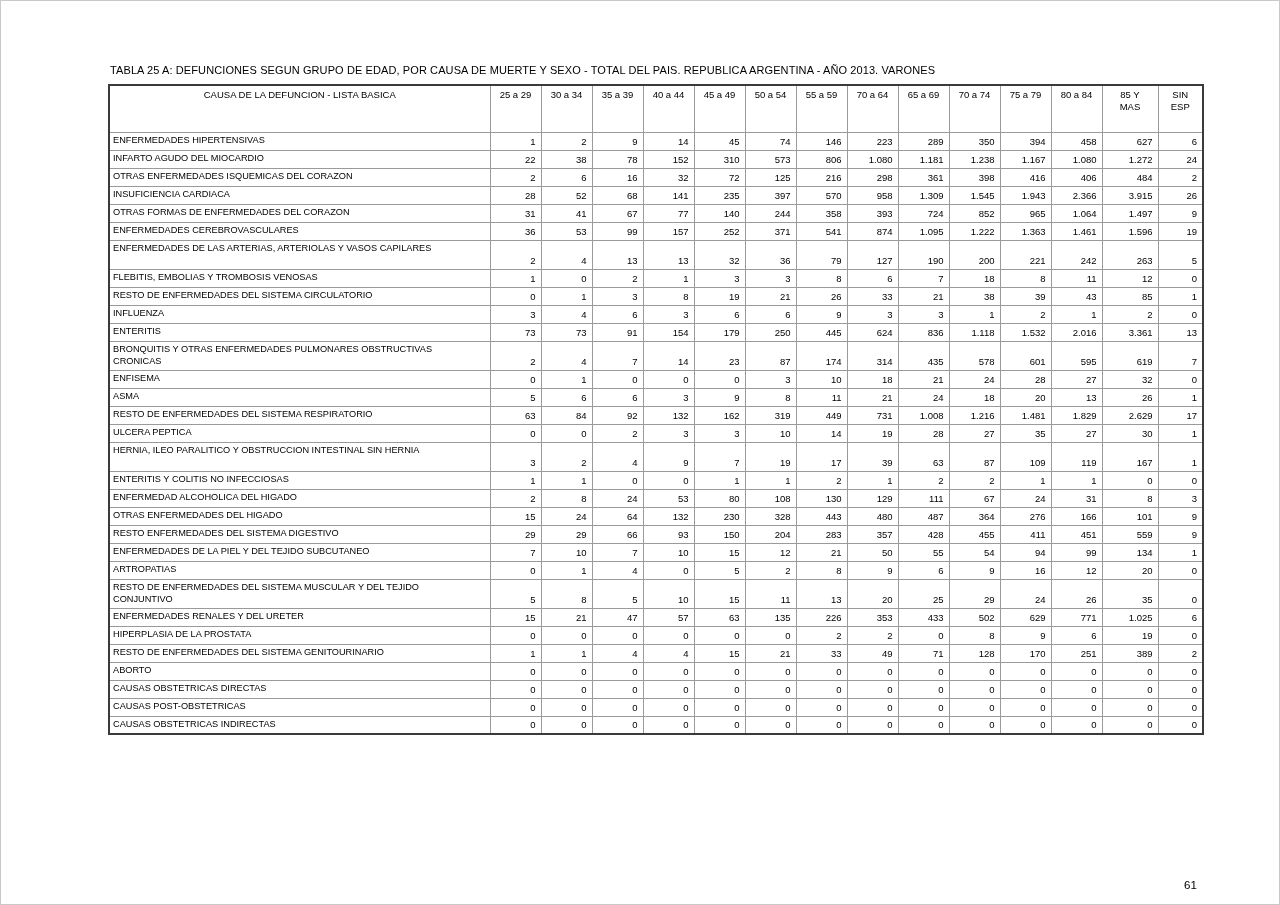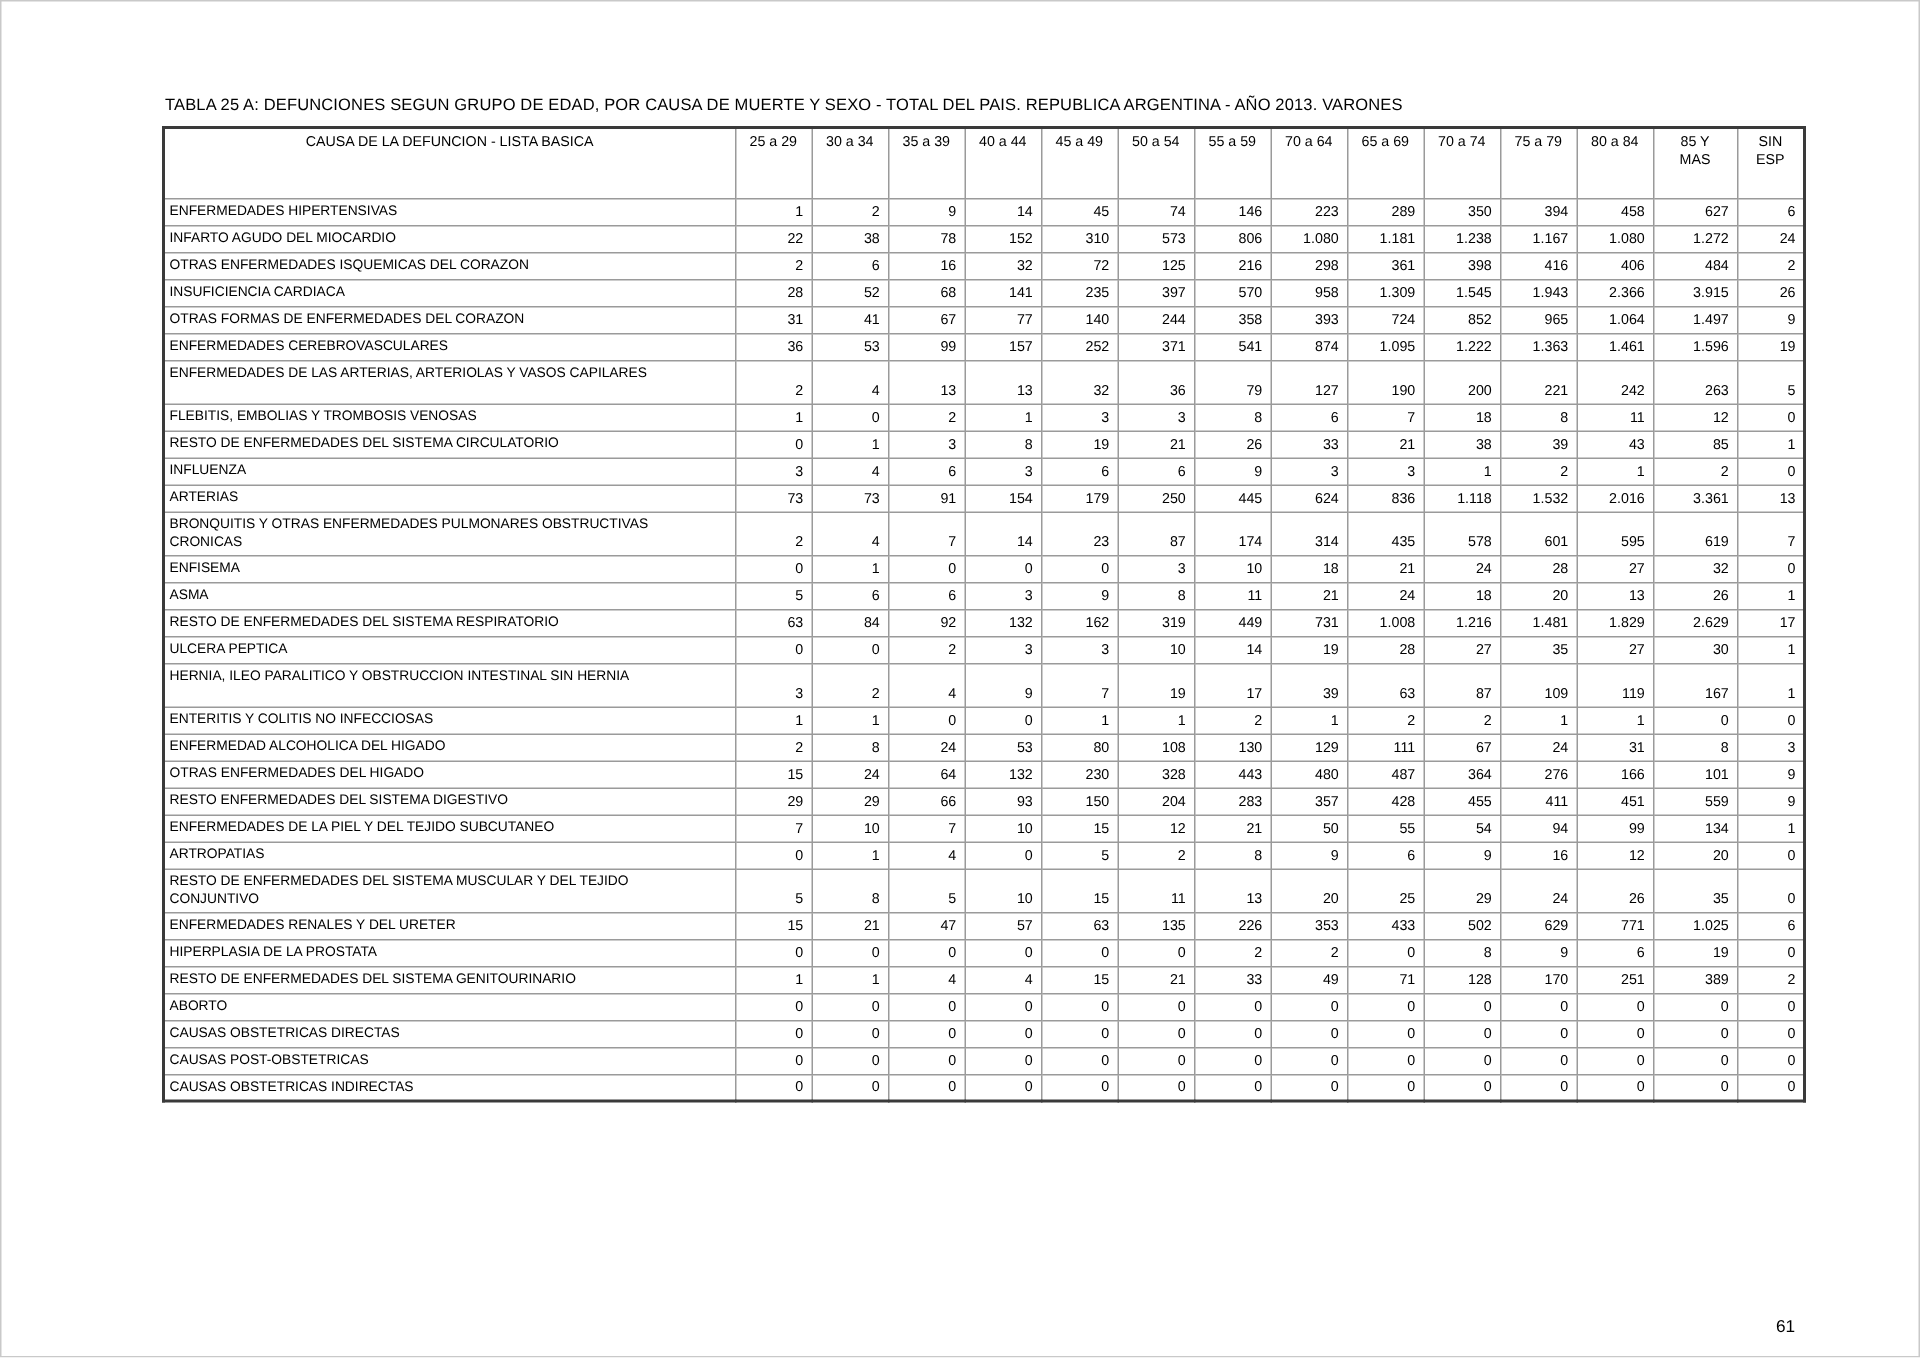--- a/index.html
+++ b/index.html
@@ -282,21 +282,21 @@
           <td class="num">9</td>
           <td class="num">3</td>
           <td class="num">3</td>
           <td class="num">1</td>
           <td class="num">2</td>
           <td class="num">1</td>
           <td class="num">2</td>
           <td class="num">0</td>
         </tr>
         <tr class="row-normal">
-          <td class="cause">ARTERIAS</td>
+          <td class="cause">ENTERITIS</td>
           <td class="num">73</td>
           <td class="num">73</td>
           <td class="num">91</td>
           <td class="num">154</td>
           <td class="num">179</td>
           <td class="num">250</td>
           <td class="num">445</td>
           <td class="num">624</td>
           <td class="num">836</td>
           <td class="num">1.118</td>

